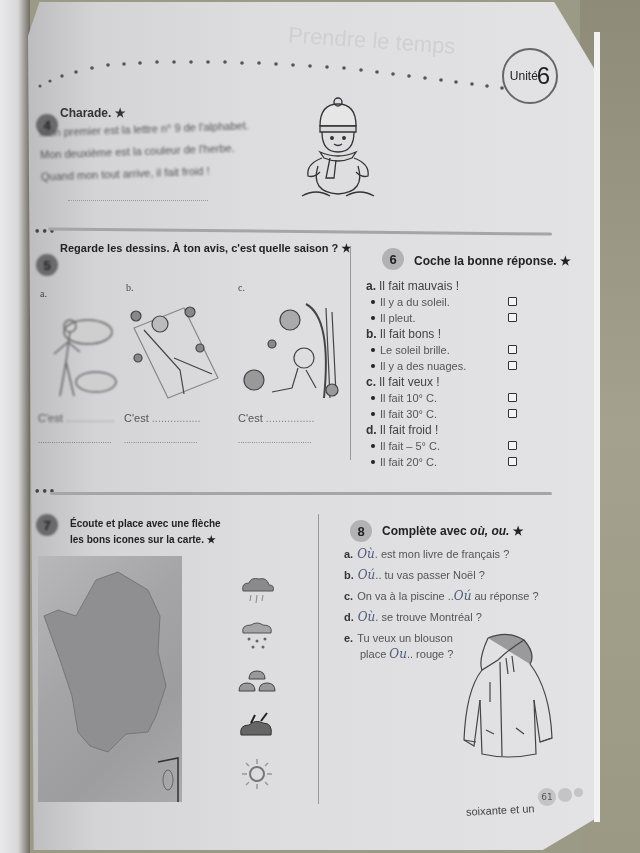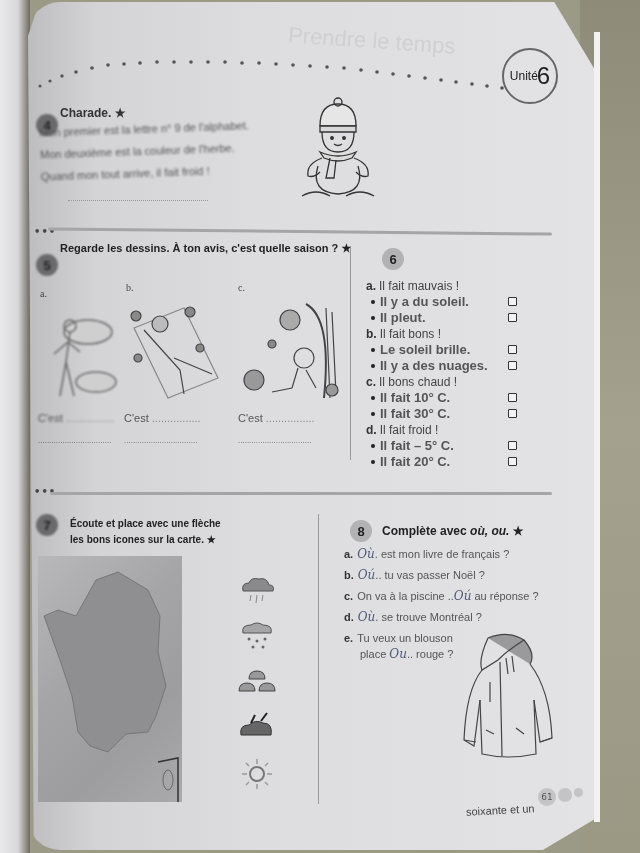--- a/index.html
+++ b/index.html
@@ -16,21 +16,20 @@
     }
     .desk {
       position: absolute; right: 0; top: 0; width: 60px; height: 853px;
       background: linear-gradient(180deg, #8e8b79 0%, #a4a18e 50%, #9b9884 100%);
     }
     .page {
       position: absolute; left: 28px; top: 2px; width: 572px; height: 848px;
       background: linear-gradient(90deg, #bdbcbe 0%, #d4d3d5 12%, #dddcde 40%, #e3e2e4 100%);
       clip-path: polygon(2% 0%, 92% 0%, 100% 9%, 100% 96%, 90% 100%, 1% 100%, 0% 4%);
       overflow: hidden;
-      border-radius: 32px;
     }
     .page-edge {
       position: absolute; left: 594px; top: 32px; width: 6px; height: 790px;
       background: #f2f2f2;
     }
     
     .watermark-title {
       position: absolute; left: 260px; top: 26px; font-size: 22px; color: #d0cfd1;
       font-family: "Liberation Sans", sans-serif; transform: rotate(4deg);
     }
@@ -77,21 +76,21 @@
     .pic-label { position: absolute; font-size: 10px; color: #444; font-family: "Liberation Serif", serif; }
     .pic {
       position: absolute; border-radius: 4px;
     }
     .cest { position: absolute; font-size: 11px; color: #555; font-family: "Liberation Sans", sans-serif; }
     .cest .dots-fill { color: #888; letter-spacing: 0px; }
     
     .q-list { position: absolute; left: 338px; top: 276px; width: 160px; font-family: "Liberation Sans", sans-serif; }
     .q-head { font-size: 12px; color: #444; height: 16px; line-height: 16px; }
     .q-head b { color: #333; margin-right: 3px; }
-    .q-opt { font-size: 13px; color: #555; height: 16px; line-height: 16px; padding-left: 14px; position: relative; font-weight: bold; }
+    .q-opt { font-size: 11px; color: #555; height: 16px; line-height: 16px; padding-left: 14px; position: relative; }
     .q-opt::before { content: ""; position: absolute; left: 5px; top: 6px; width: 4px; height: 4px; background: #222; border-radius: 50%; }
     .q-opt .cb { position: absolute; left: 142px; top: 3px; width: 9px; height: 9px; border: 1.5px solid #333; border-radius: 1px; background: #f3f3f3; }
     
     .f-list { position: absolute; left: 316px; top: 542px; width: 220px; font-family: "Liberation Sans", sans-serif; }
     .f-item { font-size: 11px; color: #555; height: 21px; line-height: 21px; white-space: nowrap; }
     .f-item b { color: #333; margin-right: 4px; }
     .hw { font-family: "DejaVu Serif", serif; font-size: 12px; color: #4d5a7a; font-style: italic; }
     
     .footer-text { position: absolute; left: 438px; top: 802px; font-size: 11px; color: #444; font-family: "Liberation Sans", sans-serif; transform: rotate(-3deg); }
     .page-badge { position: absolute; width: 18px; height: 18px; border-radius: 50%; background: #c4c3c5; display: flex; align-items: center; justify-content: center; font-size: 9px; color: #555; }
@@ -232,28 +231,29 @@
     <span>C'est</span>
     <span class="dots-fill">................</span>
   </div>
   <div class="cest" style="left:10px;top:434px;font-size:8px;">.................................</div>
   <div class="cest" style="left:96px;top:434px;font-size:8px;">.................................</div>
   <div class="cest" style="left:210px;top:434px;font-size:8px;">.................................</div>
 
   <div class="v-divider" style="left:322px;top:244px;height:214px;"></div>
 
   <div class="ex-num" style="left:354px;top:246px;">6</div>
+  <div class="ex-title" style="left:386px;top:252px;">Coche la bonne réponse. ★</div>
   <div class="q-list">
     <div class="q-head"><b>a.</b><span>Il fait mauvais !</span></div>
     <div class="q-opt"><span>Il y a du soleil.</span><span class="cb"></span></div>
     <div class="q-opt"><span>Il pleut.</span><span class="cb"></span></div>
     <div class="q-head"><b>b.</b><span>Il fait bons !</span></div>
     <div class="q-opt"><span>Le soleil brille.</span><span class="cb"></span></div>
     <div class="q-opt"><span>Il y a des nuages.</span><span class="cb"></span></div>
-    <div class="q-head"><b>c.</b><span>Il bons chaud !</span></div>
+    <div class="q-head"><b>c.</b><span>Il fait veux !</span></div>
     <div class="q-opt"><span>Il fait 10° C.</span><span class="cb"></span></div>
     <div class="q-opt"><span>Il fait 30° C.</span><span class="cb"></span></div>
     <div class="q-head"><b>d.</b><span>Il fait froid !</span></div>
     <div class="q-opt"><span>Il fait – 5° C.</span><span class="cb"></span></div>
     <div class="q-opt"><span>Il fait 20° C.</span><span class="cb"></span></div>
   </div>
 
   <div class="divider-dots" style="left:6px;top:484px;">•••</div>
   <div class="divider" style="left:22px;top:490px;width:502px;"></div>
 

